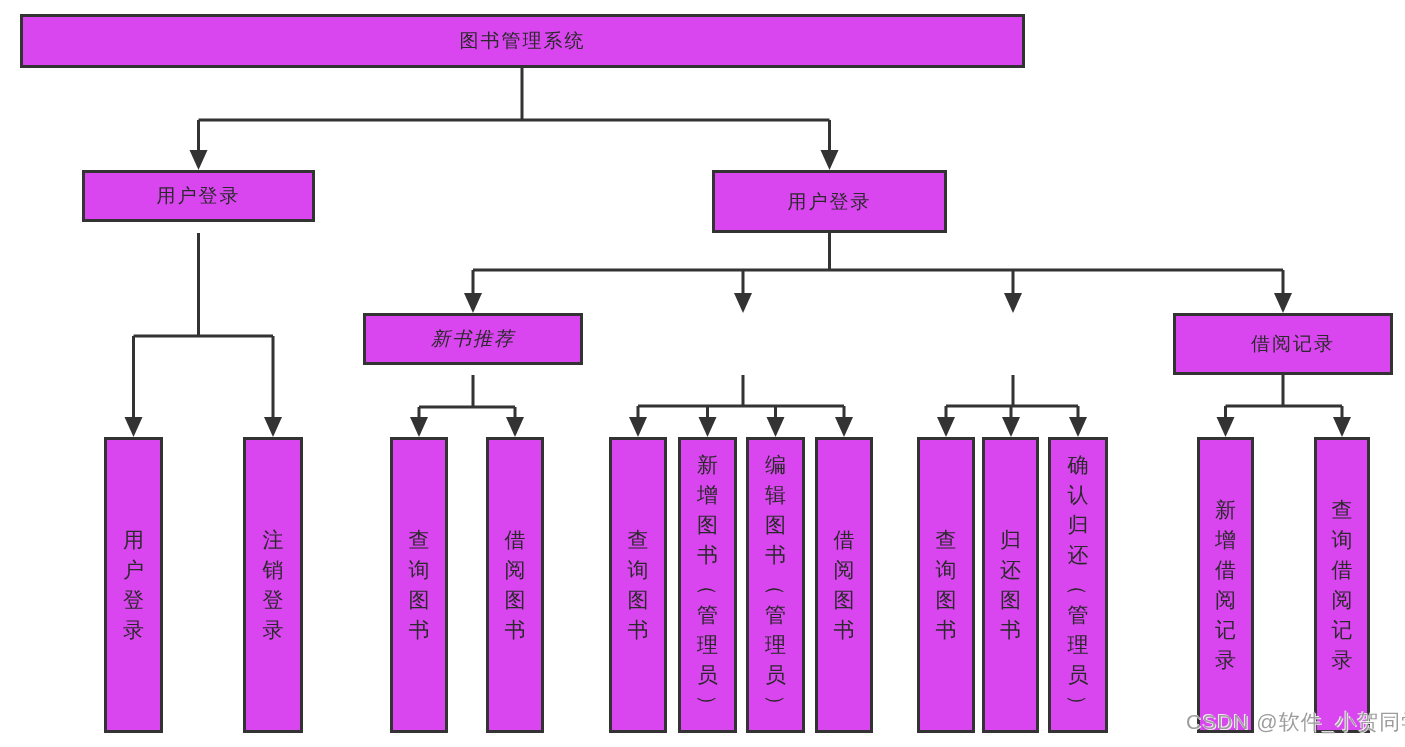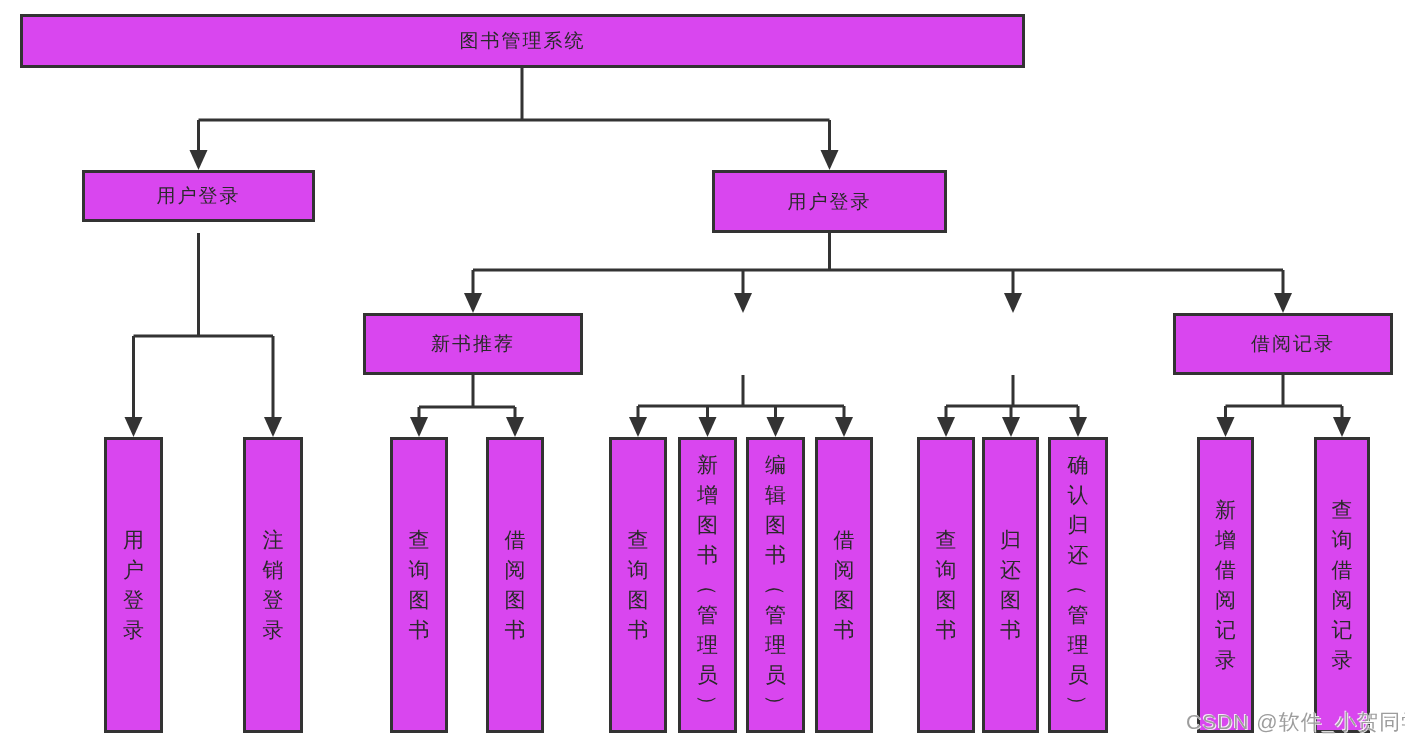--- a/index.html
+++ b/index.html
@@ -80,21 +80,21 @@
     <span>图书管理系统</span>
   </div>
 
   <div class="box hbox" style="left:82px;top:170px;width:233px;height:52px;">
     <span>用户登录</span>
   </div>
   <div class="box hbox" style="left:712px;top:170px;width:235px;height:63px;">
     <span>用户登录</span>
   </div>
 
-  <div class="box hbox" style="left:363px;top:313px;width:220px;height:62px;">
+  <div class="box hbox" style="left:363px;top:313px;width:220px;height:52px;font-style:italic;">
     <span>新书推荐</span>
   </div>
   <div class="box hbox" style="left:1173px;top:313px;width:220px;height:62px;padding-left:20px;">
     <span>借阅记录</span>
   </div>
 
   <div class="box leaf" style="left:104px;width:59px;">
     <div class="vtext">
         <span class="vchar">用</span>
         <span class="vchar">户</span>

